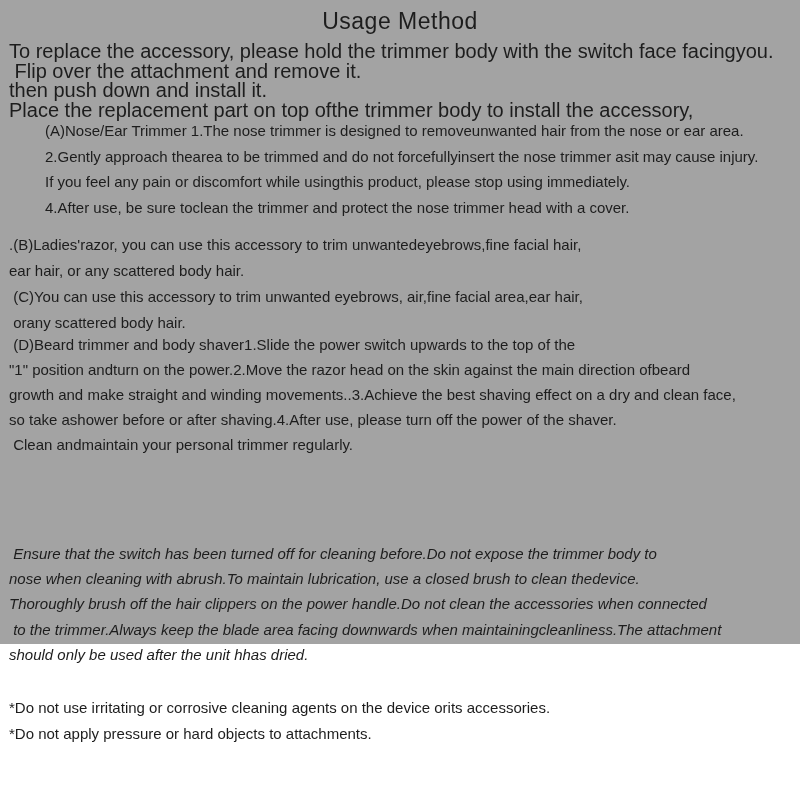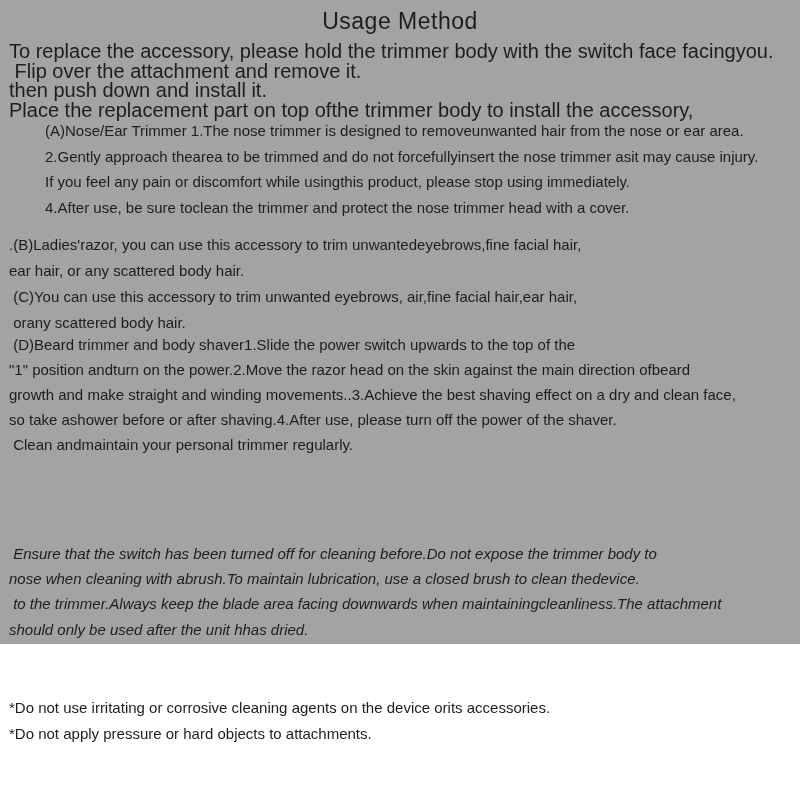--- a/index.html
+++ b/index.html
@@ -74,35 +74,36 @@
     <div class="line">If you feel any pain or discomfort while usingthis product, please stop using immediately.</div>
     <div class="line">4.After use, be sure toclean the trimmer and protect the nose trimmer head with a cover.</div>
   </div>
 
   <div class="para para-b">
     <div class="line">.(B)Ladies'razor, you can use this accessory to trim unwantedeyebrows,fine facial hair,</div>
     <div class="line">ear hair, or any scattered body hair.</div>
   </div>
 
   <div class="para para-c">
-    <div class="line"> (C)You can use this accessory to trim unwanted eyebrows, air,fine facial hair,ear hair,</div>
+    <div class="line"> (C)You can use this accessory to trim unwanted eyebrows, air,fine facial area,ear hair,</div>
     <div class="line"> orany scattered body hair.</div>
   </div>
 
   <div class="para para-d">
     <div class="line"> (D)Beard trimmer and body shaver1.Slide the power switch upwards to the top of the</div>
     <div class="line">"1" position andturn on the power.2.Move the razor head on the skin against the main direction ofbeard</div>
     <div class="line">growth and make straight and winding movements..3.Achieve the best shaving effect on a dry and clean face,</div>
     <div class="line">so take ashower before or after shaving.4.After use, please turn off the power of the shaver.</div>
     <div class="line"> Clean andmaintain your personal trimmer regularly.</div>
   </div>
 
   <div class="para para-clean">
     <div class="line"> Ensure that the switch has been turned off for cleaning before.Do not expose the trimmer body to</div>
     <div class="line">nose when cleaning with abrush.To maintain lubrication, use a closed brush to clean thedevice.</div>
+    <div class="line">Thoroughly brush off the hair clippers on the power handle.Do not clean the accessories when connected</div>
     <div class="line"> to the trimmer.Always keep the blade area facing downwards when maintainingcleanliness.The attachment</div>
     <div class="line">should only be used after the unit hhas dried.</div>
   </div>
 
   <div class="para para-warn">
     <div class="line">*Do not use irritating or corrosive cleaning agents on the device orits accessories.</div>
     <div class="line">*Do not apply pressure or hard objects to attachments.</div>
   </div>
 
 </div>

